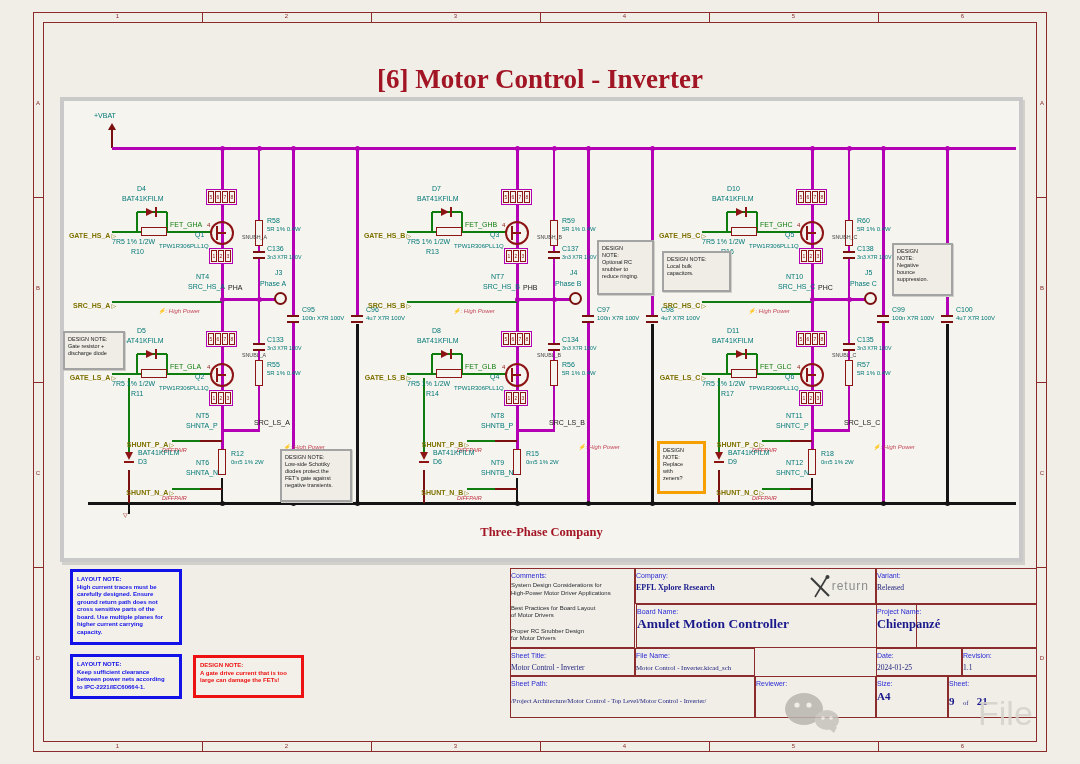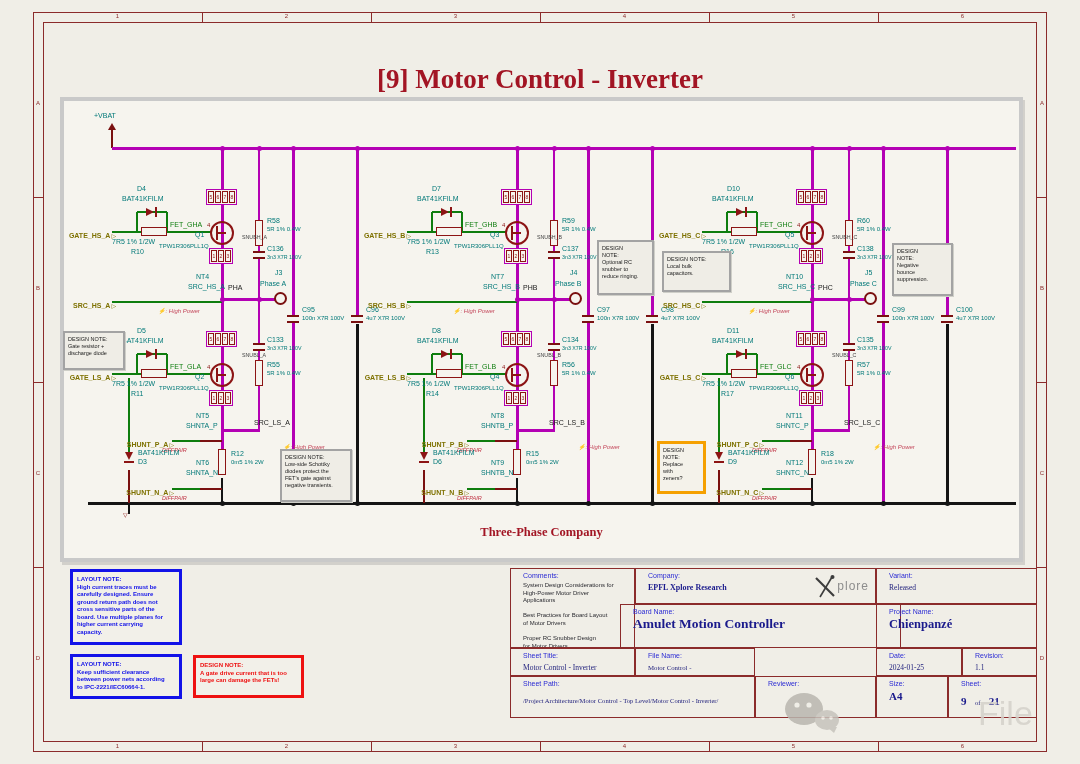--- a/index.html
+++ b/index.html
@@ -26,38 +26,38 @@
   .hiertxt{color:#7e7100;font-weight:bold;font-size:7px}
   .hierarr{color:#7e7100;font-size:6px;margin-left:1px}
   
   .note{position:absolute;z-index:3;white-space:pre-line}
   .note-gray{border:2px solid #a3a3a3;background:#efede6;color:#1c1c1c;font-size:5.5px;line-height:7px;padding:3px 3px;box-shadow:1px 1px 0 #cfcfc8}
   .note-orange{border:3px solid #f5a000;background:#f4f2ea;color:#1c1c1c;font-size:5.5px;line-height:7px;padding:3px 3px}
   .note-blue{border:3px solid #1212e8;background:#f2f0e9;color:#1212e8;font-weight:bold;font-size:6px;line-height:7.5px;padding:4px 4px}
   .note-red{border:3px solid #ee1111;background:#f2f0e9;color:#ee1111;font-weight:bold;font-size:6px;line-height:7.5px;padding:4px 4px}
   
   .tb{position:absolute;left:510px;top:568px;width:527px;height:150px;z-index:2}
-  .tb-cell{position:absolute;border:1px solid #8b2b2b;padding:2px 12px;overflow:hidden}
+  .tb-cell{position:absolute;border:1px solid #8b2b2b;padding:2px 0;overflow:hidden}
   .tb-label{display:block;color:#2a2ad4;font-size:7px;line-height:9px}
   .tb-val{font-family:"Liberation Serif",serif;color:#23237e;font-size:7.5px;line-height:10px;margin-top:3px}
   .tb-val-big{font-family:"Liberation Serif",serif;font-weight:bold;color:#1a1a8c}
   .tb-comments{font-size:6px;line-height:7.6px;color:#2a2a30;margin-top:2px;white-space:pre-line;font-family:"Liberation Sans",sans-serif}
   .logo{position:absolute;right:6px;top:4px;display:flex;align-items:center}
   .logo-text{color:#8d8d8d;font-size:12px;letter-spacing:1px}
   .watermark{position:absolute;left:782px;top:686px;width:300px;height:72px;z-index:6;opacity:.85}
   .wm-cn{position:absolute;left:66px;top:8px;font-size:33px;color:#b9b6af;letter-spacing:7px;font-weight:bold}
   .wm-kicad{position:absolute;left:196px;top:8px;font-size:34px;color:#d4d1ca}
 </style>
 </head>
 <body>
 
 <div class="frame" style="left:33px;top:12px;width:1014px;height:740px"></div>
 <div class="frame" style="left:43px;top:22px;width:994px;height:720px"></div>
 
-<div class="pagetitle">[9] Motor Control - Inverter</div>
+<div class="pagetitle">[6] Motor Control - Inverter</div>
 
 <div class="schembox"></div>
 <div class="caption">Three-Phase Company</div>
 
 <div id="canvas">
     <div style="position: absolute; left: 33px; top: 13px; width: 169px; text-align: center; font-size: 6px; color: rgb(139, 43, 43);">1</div>
     <div style="position: absolute; left: 33px; top: 743px; width: 169px; text-align: center; font-size: 6px; color: rgb(139, 43, 43);">1</div>
     <div style="position: absolute; left: 202px; top: 13px; width: 169px; text-align: center; font-size: 6px; color: rgb(139, 43, 43);">2</div>
     <div style="position: absolute; left: 202px; top: 743px; width: 169px; text-align: center; font-size: 6px; color: rgb(139, 43, 43);">2</div>
     <div style="position: absolute; left: 201.5px; top: 12px; width: 1px; height: 10px; background: rgb(139, 43, 43);"></div>
@@ -569,28 +569,28 @@
   </div>
   <div class="tb-cell" style="left:125px;top:0;width:241px;height:36px">
     <span class="tb-label">Company:</span>
     <div class="tb-val tb-val-big" style="font-size:8px">EPFL Xplore Research</div>
     <div class="logo">
       <svg width="24" height="26" viewBox="0 0 24 26">
         <line x1="3" y1="5" x2="21" y2="23" stroke="#3c3c3c" stroke-width="2.2"></line>
         <line x1="19" y1="4" x2="7" y2="24" stroke="#3c3c3c" stroke-width="1.6"></line>
         <circle cx="19.5" cy="4" r="2" fill="#3c3c3c"></circle>
       </svg>
-      <span class="logo-text">plore</span>
+      <span class="logo-text">return</span>
     </div>
   </div>
   <div class="tb-cell" style="left:366px;top:0;width:161px;height:36px">
     <span class="tb-label">Variant:</span>
     <div class="tb-val">Released</div>
   </div>
-  <div class="tb-cell" style="left:110px;top:36px;width:281px;height:44px">
+  <div class="tb-cell" style="left:126px;top:36px;width:281px;height:44px">
     <span class="tb-label">Board Name:</span>
     <div class="tb-val tb-val-big" style="font-size:13.5px">Amulet Motion Controller</div>
   </div>
   <div class="tb-cell" style="left:0;top:80px;width:125px;height:28px">
     <span class="tb-label">Sheet Title:</span>
     <div class="tb-val">Motor Control - Inverter</div>
   </div>
   <div class="tb-cell" style="left:366px;top:36px;width:161px;height:44px">
     <span class="tb-label">Project Name:</span>
     <div class="tb-val tb-val-big" style="font-size:12.5px">Chienpanzé</div>

